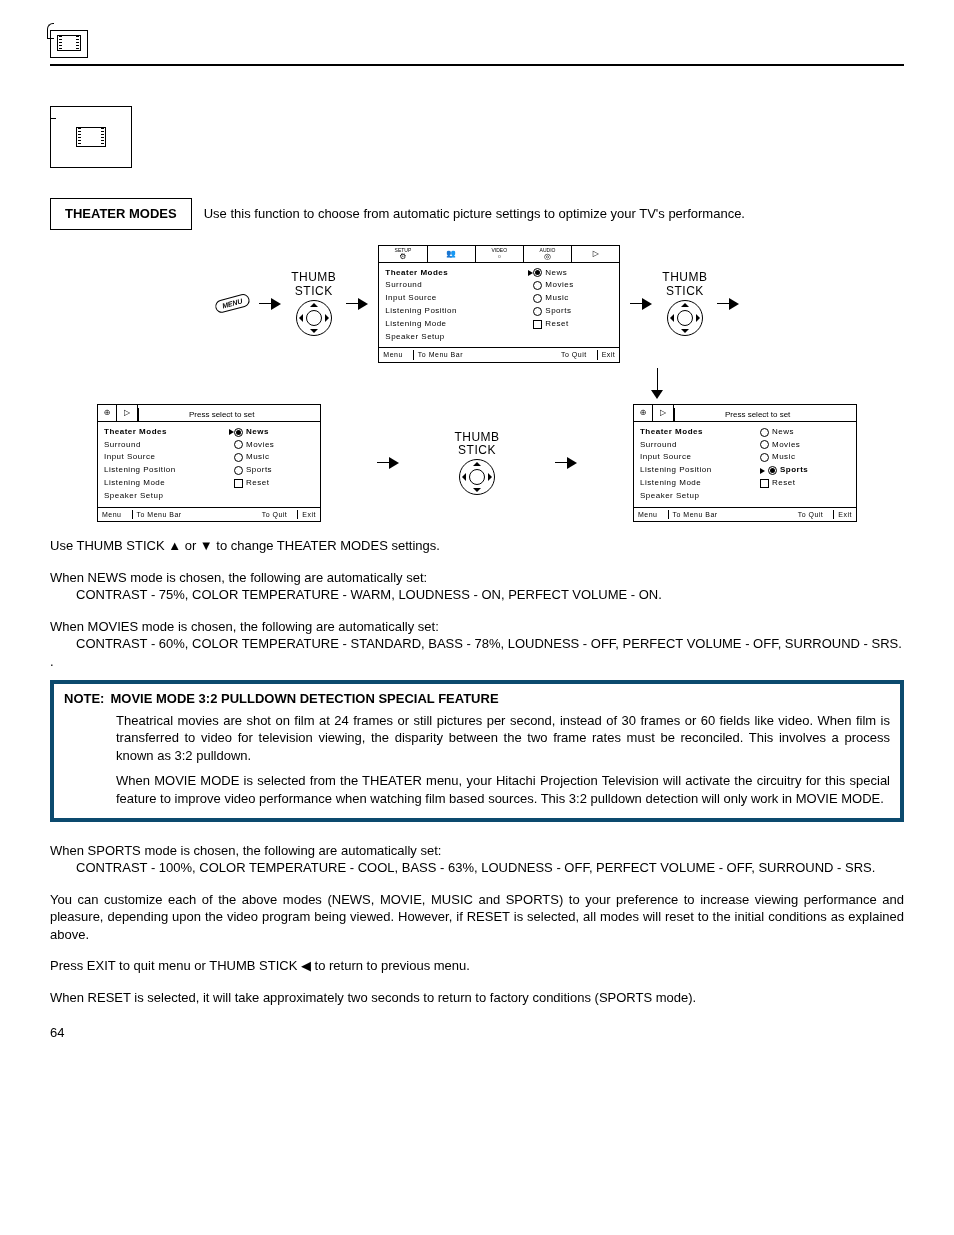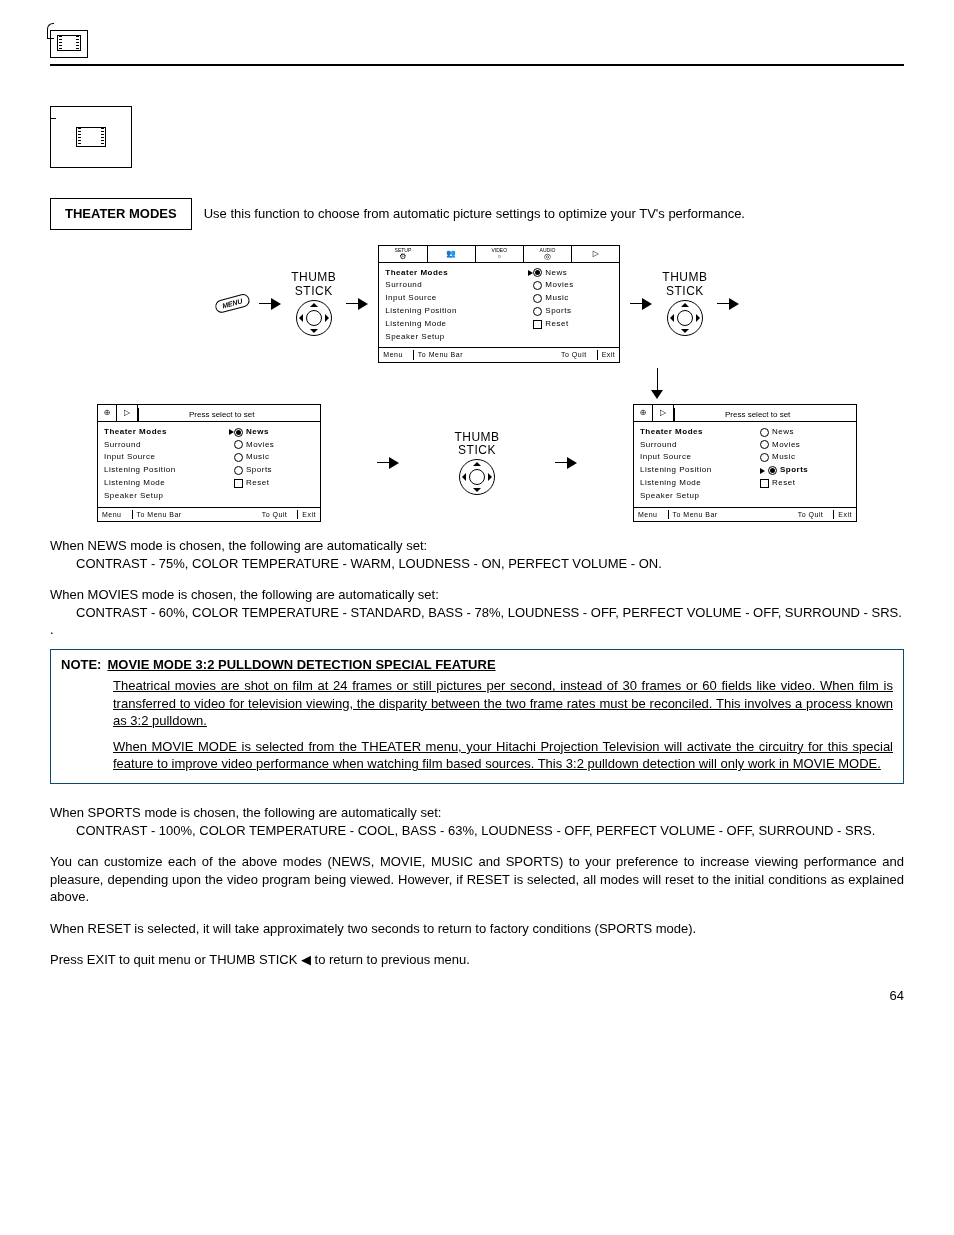--- a/index.html
+++ b/index.html
@@ -249,38 +249,37 @@
   .v-arrow .vshaft { width: 1px; height: 22px; background: #000; }
   .v-arrow .vhead {
     width: 0; height: 0;
     border-left: 6px solid transparent;
     border-right: 6px solid transparent;
     border-top: 9px solid #000;
   }
   .section-text p { margin: 0 0 14px 0; }
   .indent { padding-left: 26px; }
   .note-box {
-    border: 1px solid #0c4a6e;
+    border: 4px solid #0c4a6e;
     padding: 6px 10px 8px 10px;
     margin: 6px 0 20px 0;
-    text-decoration: underline;
   }
   .note-box .note-label {
     font-weight: bold;
     float: left;
     margin-right: 6px;
   }
   .note-box .note-title {
     font-weight: bold;
   }
   .note-para {
     margin: 4px 0 8px 52px;
   }
   .justify { text-align: justify; }
-  .page-num { text-align: right; margin-top: 18px; }
+  .page-num { text-align: left; margin-top: 18px; }
   .osd-top-tabs.two .osd-tab:nth-child(1){flex:0 0 18px;}
 </style>
 </head>
 <body>
 
 <div class="top-icon">
   <div class="film-glyph"></div>
 </div>
 <hr class="thick">
 
@@ -532,20 +531,21 @@
         <span>Menu</span>
         <span class="sep">To Menu Bar</span>
         <span style="margin-left:auto;">To Quit</span>
         <span class="sep">Exit</span>
       </div>
     </div>
   </div>
 </div>
 
 <div class="section-text">
+  <p>Use THUMB STICK ▲ or ▼ to change THEATER MODES settings.</p>
 
   <div>
     <div>When NEWS mode is chosen, the following are automatically set:</div>
     <div class="indent" style="margin-bottom:14px;">CONTRAST - 75%, COLOR TEMPERATURE - WARM, LOUDNESS - ON, PERFECT VOLUME - ON.</div>
   </div>
 
   <div>
     <div>When MOVIES mode is chosen, the following are automatically set:</div>
     <div class="indent">CONTRAST - 60%, COLOR TEMPERATURE - STANDARD, BASS - 78%, LOUDNESS - OFF, PERFECT VOLUME - OFF, SURROUND - SRS.</div>
     <div style="margin-bottom:10px;">.</div>
@@ -558,17 +558,17 @@
     <div class="note-para" style="margin-bottom:2px;">When MOVIE MODE is selected from the THEATER menu, your Hitachi Projection Television will activate the circuitry for this special feature to improve video performance when watching film based sources.  This 3:2 pulldown detection will only work in MOVIE MODE.</div>
   </div>
 
 
   <div>
     <div>When SPORTS mode is chosen, the following are automatically set:</div>
     <div class="indent" style="margin-bottom:14px;">CONTRAST - 100%, COLOR TEMPERATURE - COOL, BASS - 63%, LOUDNESS - OFF, PERFECT VOLUME - OFF, SURROUND - SRS.</div>
   </div>
 
   <p class="justify">You can customize each of the above modes (NEWS, MOVIE, MUSIC and SPORTS) to your preference to increase viewing performance and pleasure, depending upon the video program being viewed. However, if RESET is selected, all modes will reset to the initial conditions as explained above.</p>
+  <p>Press EXIT to quit menu or THUMB STICK ◀ to return to previous menu.</p>
   <p>When RESET is selected, it will take approximately two seconds to return to factory conditions (SPORTS mode).</p>
-  <p>Press EXIT to quit menu or THUMB STICK ◀ to return to previous menu.</p>
 </div>
 
 <div class="page-num">64</div>
 
 </body></html>

